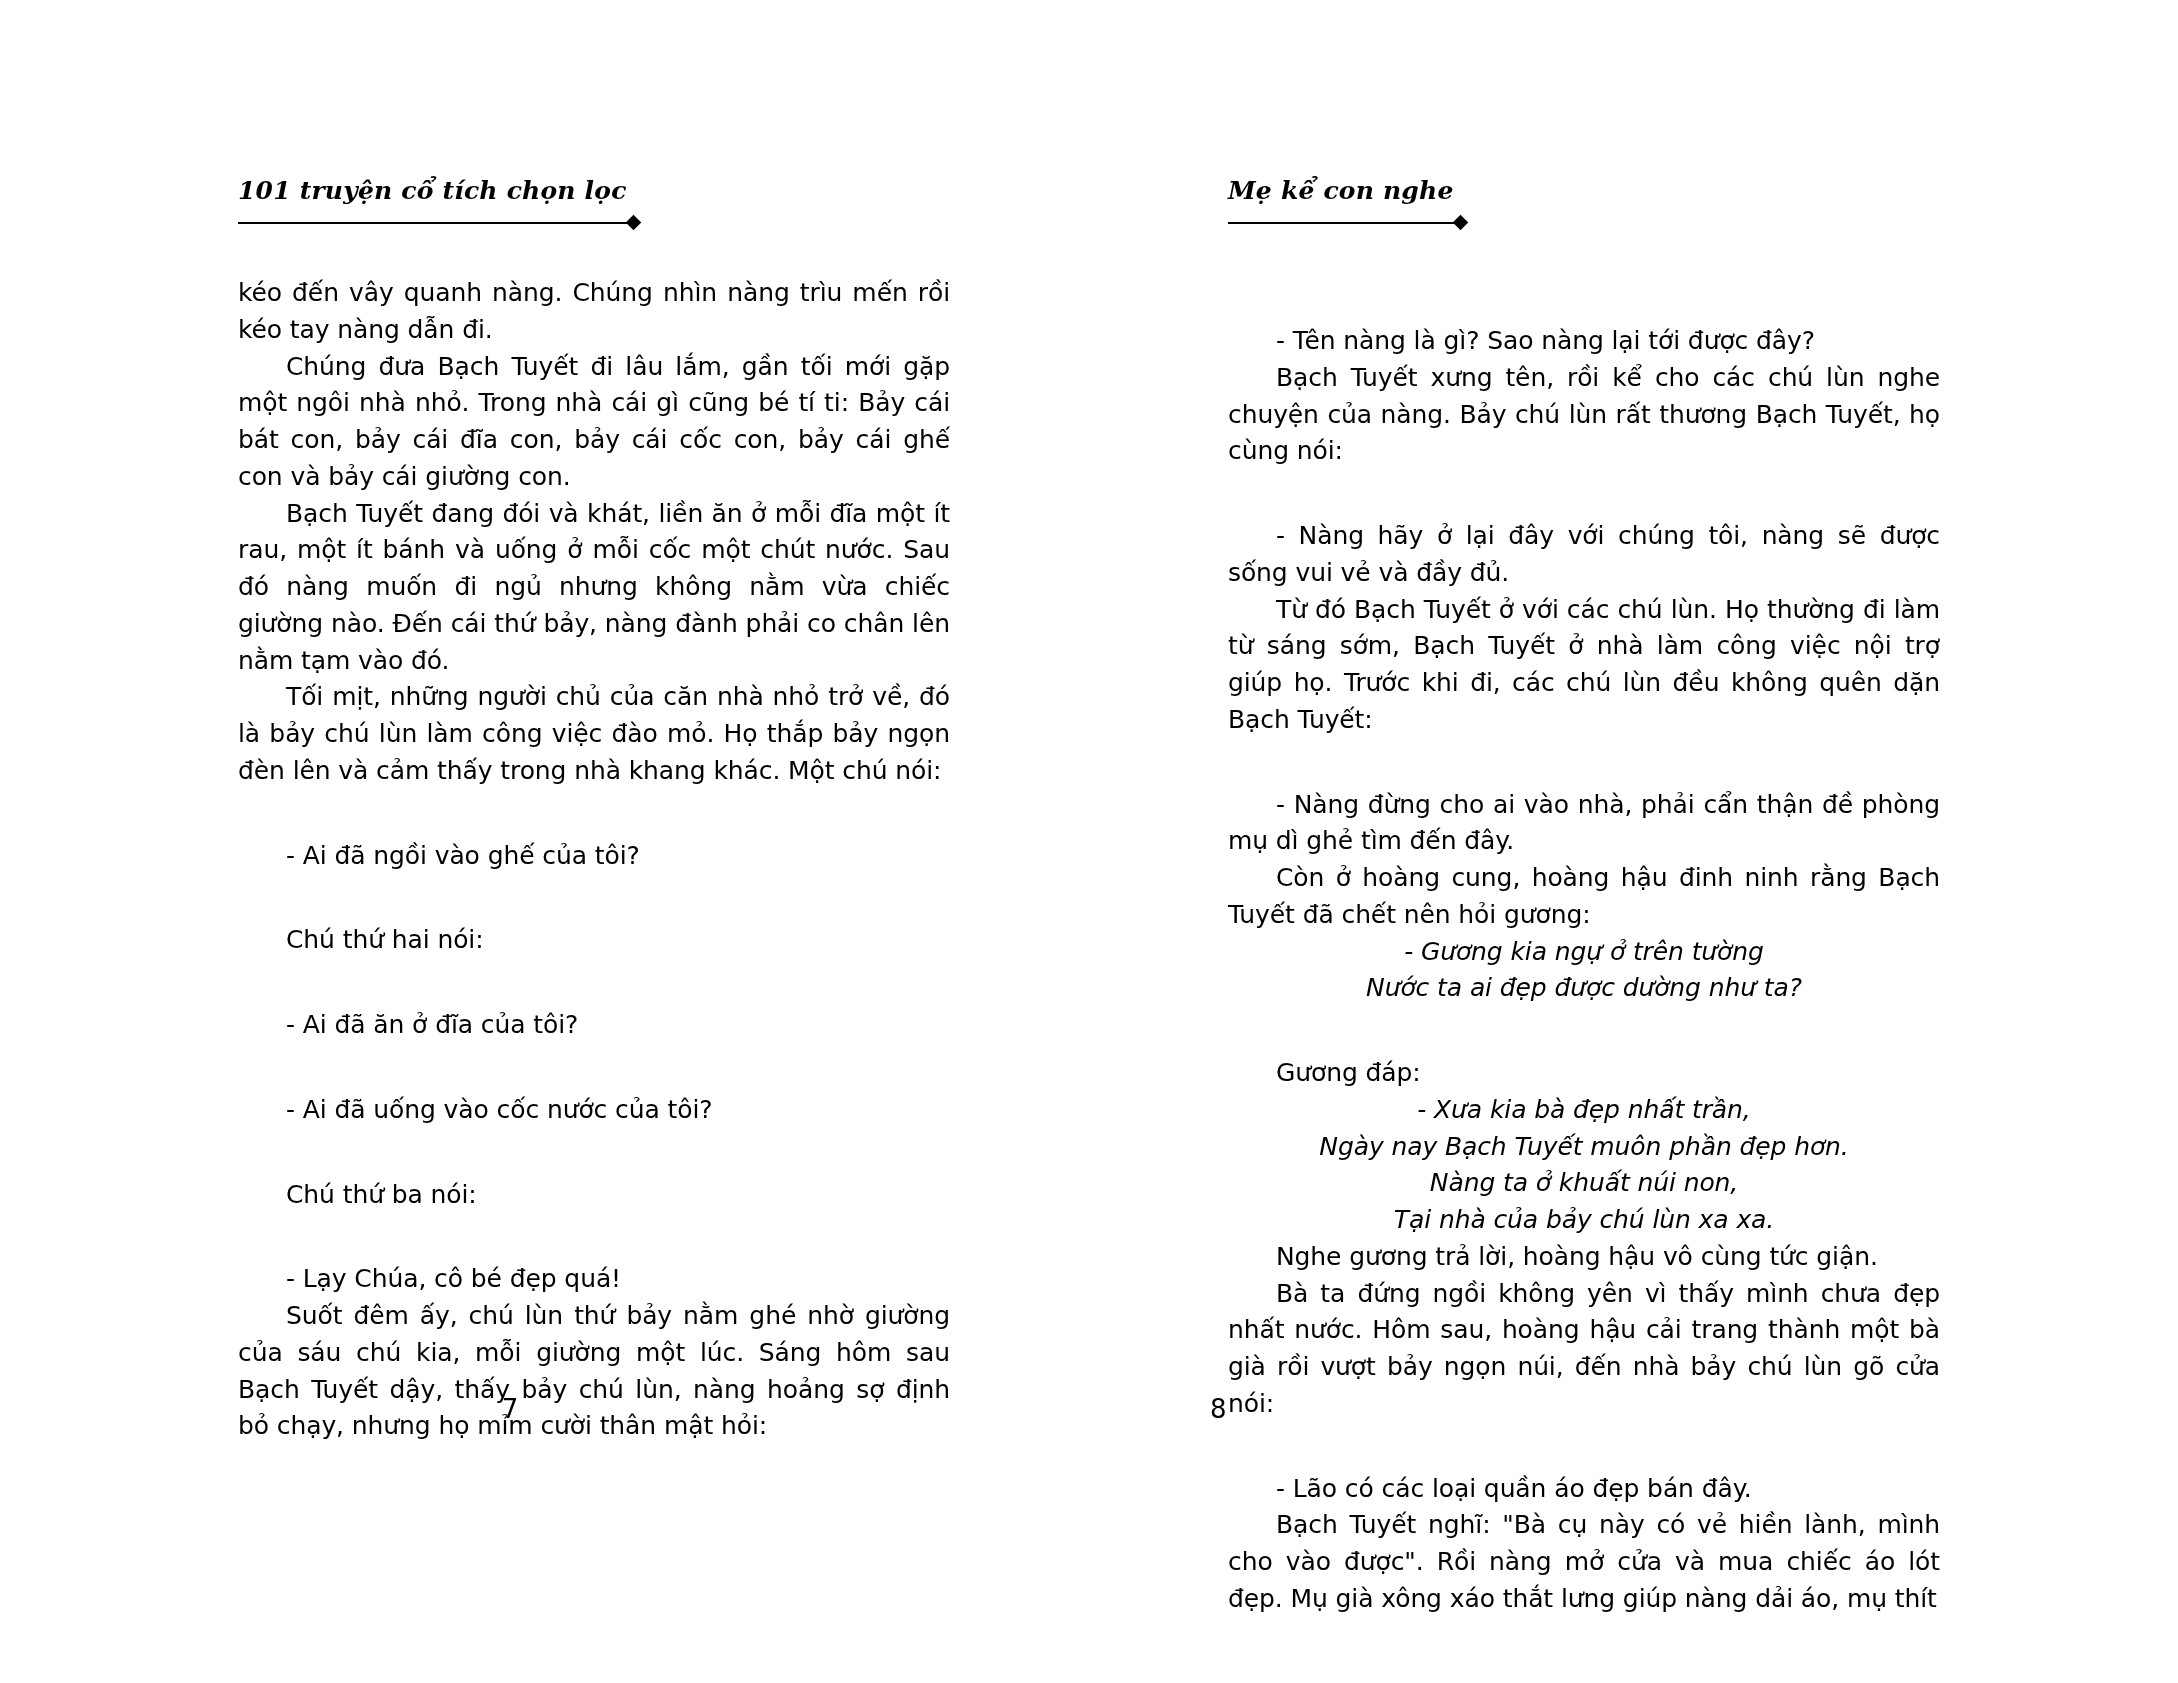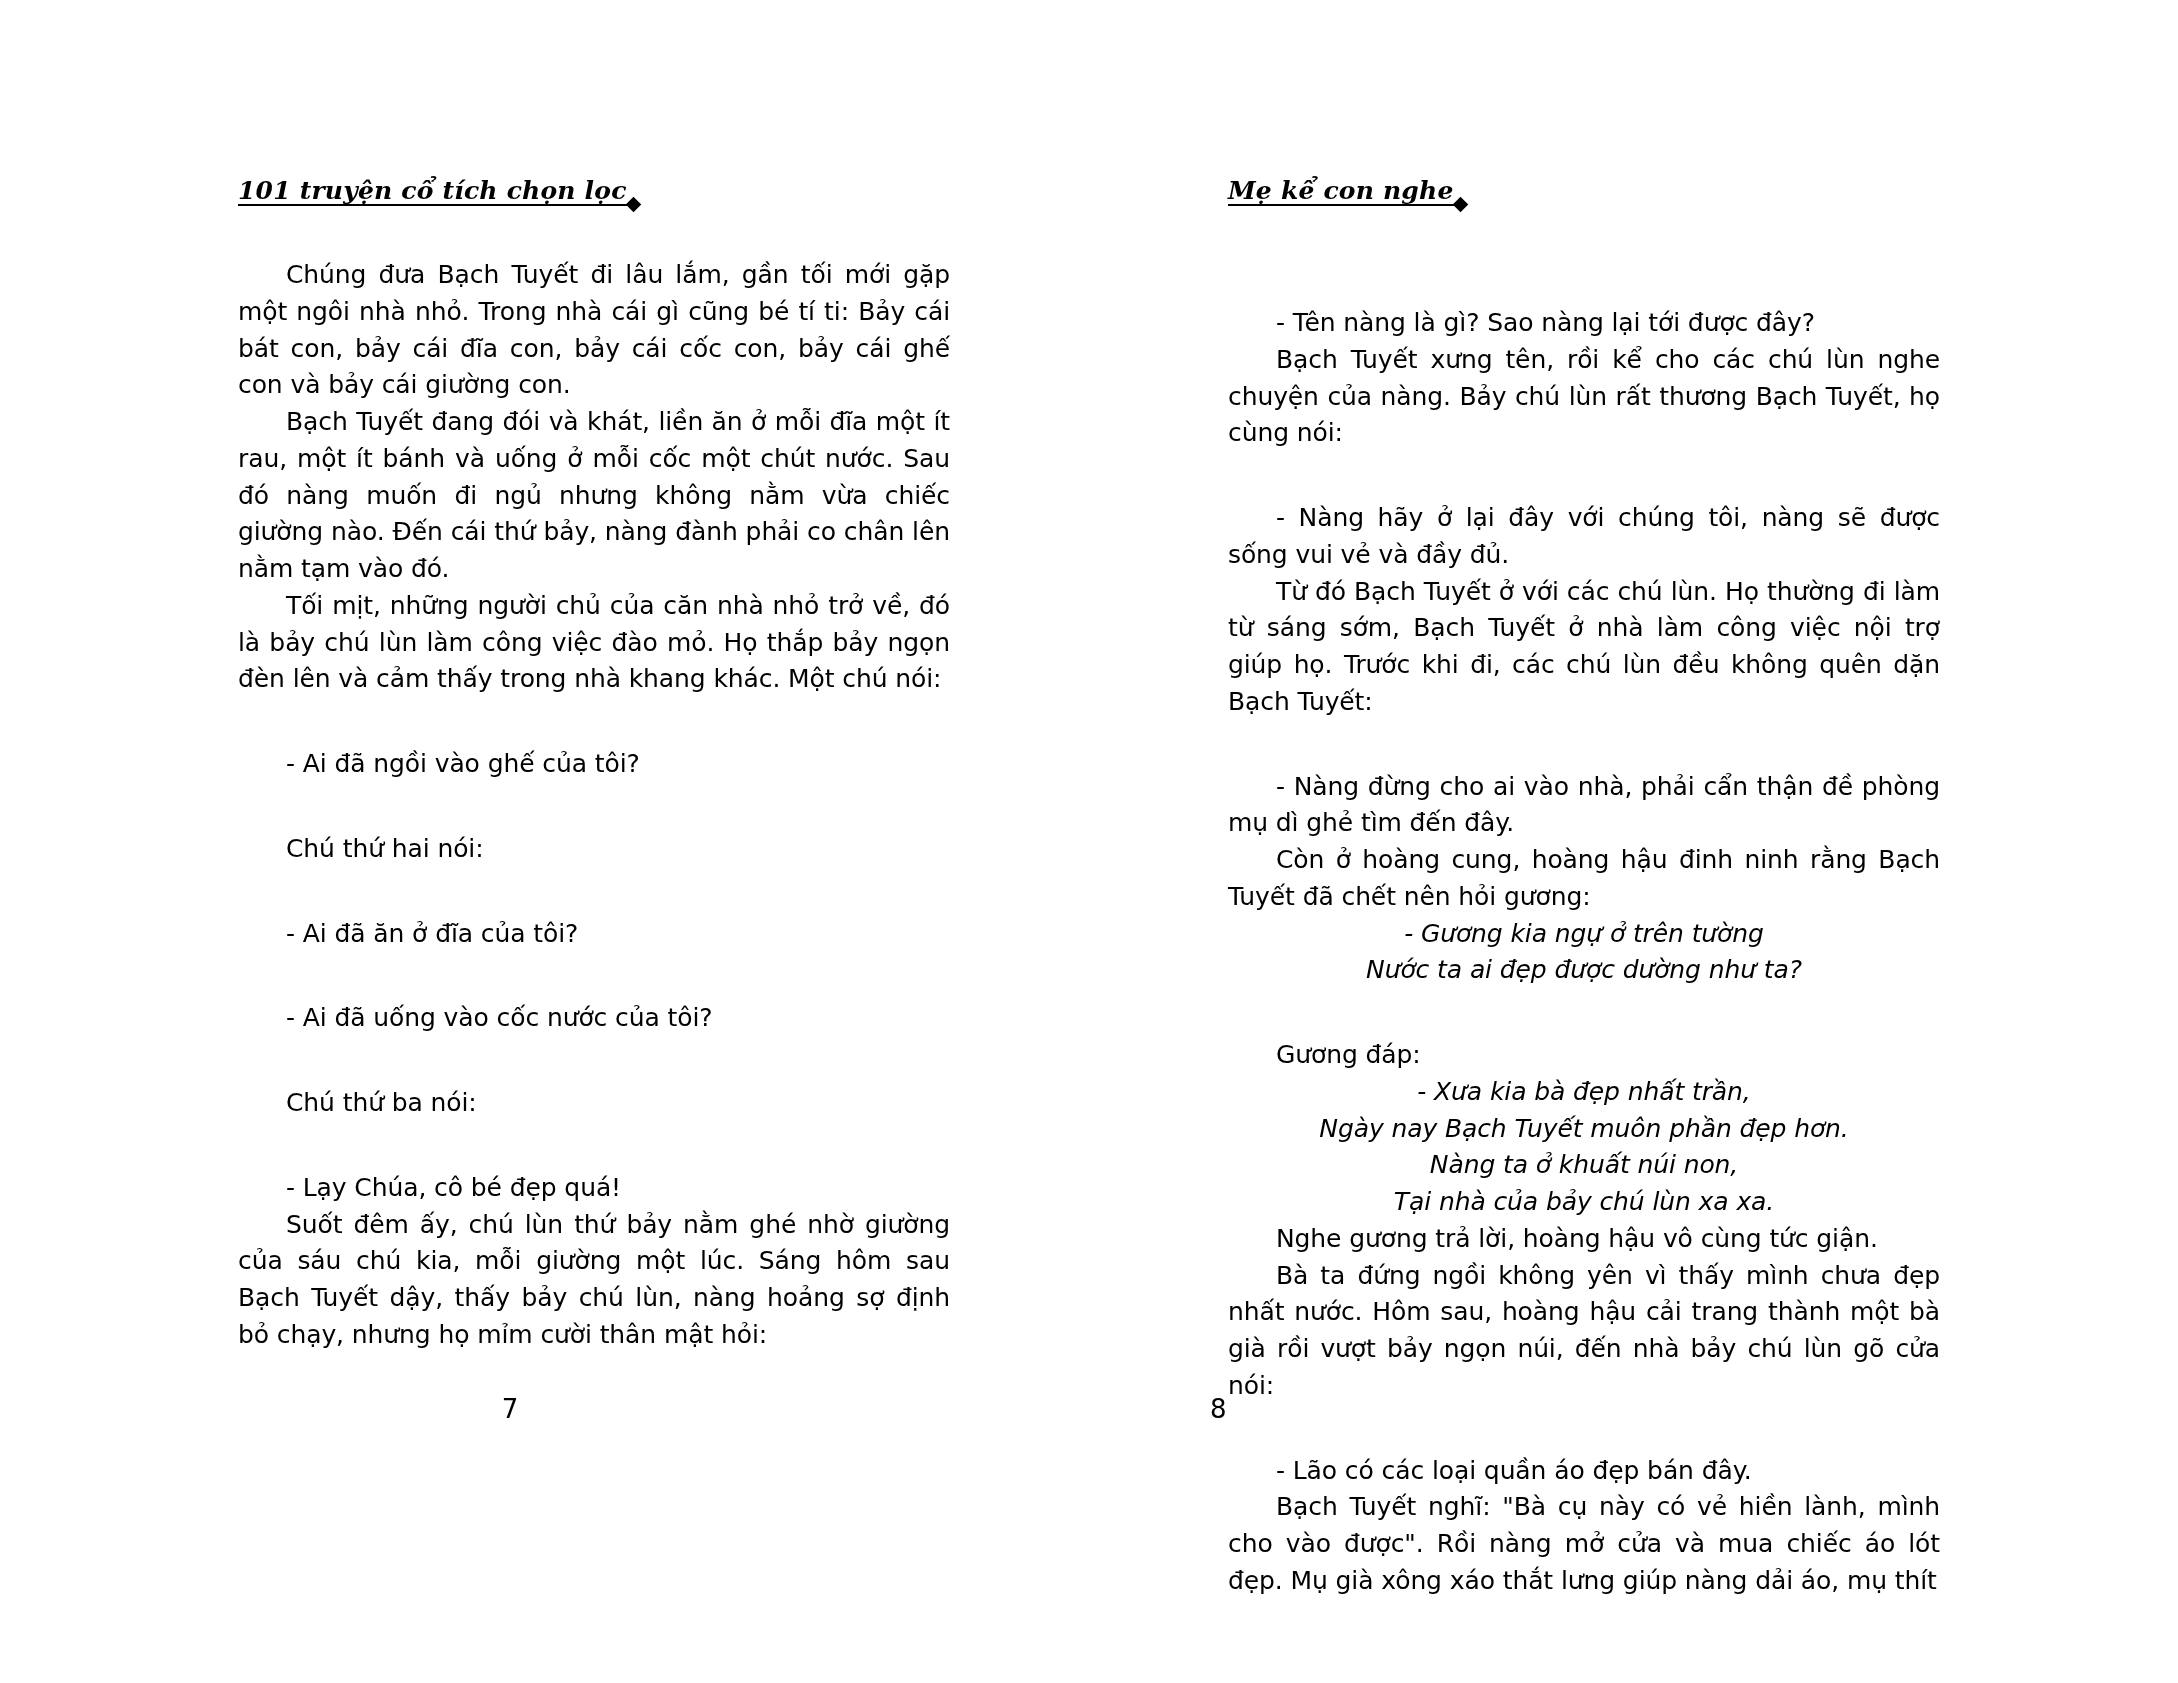--- a/index.html
+++ b/index.html
@@ -36,21 +36,21 @@
     padding: 178px 238px 0 139px;
   }
   .running-head {
     position: relative;
     font-family: "DejaVu Serif", serif;
     font-style: italic;
     font-weight: bold;
     font-size: 25px;
     letter-spacing: 0.2px;
     color: #000;
-    padding-bottom: 3px;
+    padding-bottom: 21px;
     margin-bottom: 51px;
     display: inline-block;
     white-space: nowrap;
   }
   .running-head .rule {
     position: absolute;
     left: 0;
     bottom: 0;
     height: 2px;
     background: #000;
@@ -116,20 +116,21 @@
 <div class="page-spread">
 
   <div class="page page-left">
     <div class="head-wrap">
       <div class="running-head">
         <span>101 truyện cổ tích chọn lọc</span>
         <span class="rule"></span>
       </div>
     </div>
     <div class="body-text">
+      <p class="noindent">kéo đến vây quanh nàng. Chúng nhìn nàng trìu mến rồi kéo tay nàng dẫn đi.</p>
       <p class="indent">Chúng đưa Bạch Tuyết đi lâu lắm, gần tối mới gặp một ngôi nhà nhỏ. Trong nhà cái gì cũng bé tí ti: Bảy cái bát con, bảy cái đĩa con, bảy cái cốc con, bảy cái ghế con và bảy cái giường con.</p>
       <p class="indent">Bạch Tuyết đang đói và khát, liền ăn ở mỗi đĩa một ít rau, một ít bánh và uống ở mỗi cốc một chút nước. Sau đó nàng muốn đi ngủ nhưng không nằm vừa chiếc giường nào. Đến cái thứ bảy, nàng đành phải co chân lên nằm tạm vào đó.</p>
       <p class="indent">Tối mịt, những người chủ của căn nhà nhỏ trở về, đó là bảy chú lùn làm công việc đào mỏ. Họ thắp bảy ngọn đèn lên và cảm thấy trong nhà khang khác. Một chú nói:</p>
       <p class="dialog">- Ai đã ngồi vào ghế của tôi?</p>
       <p class="dialog">Chú thứ hai nói:</p>
       <p class="dialog">- Ai đã ăn ở đĩa của tôi?</p>
       <p class="dialog">- Ai đã uống vào cốc nước của tôi?</p>
       <p class="dialog">Chú thứ ba nói:</p>
       <p class="dialog">- Lạy Chúa, cô bé đẹp quá!</p>
       <p class="indent">Suốt đêm ấy, chú lùn thứ bảy nằm ghé nhờ giường của sáu chú kia, mỗi giường một lúc. Sáng hôm sau Bạch Tuyết dậy, thấy bảy chú lùn, nàng hoảng sợ định bỏ chạy, nhưng họ mỉm cười thân mật hỏi:</p>

